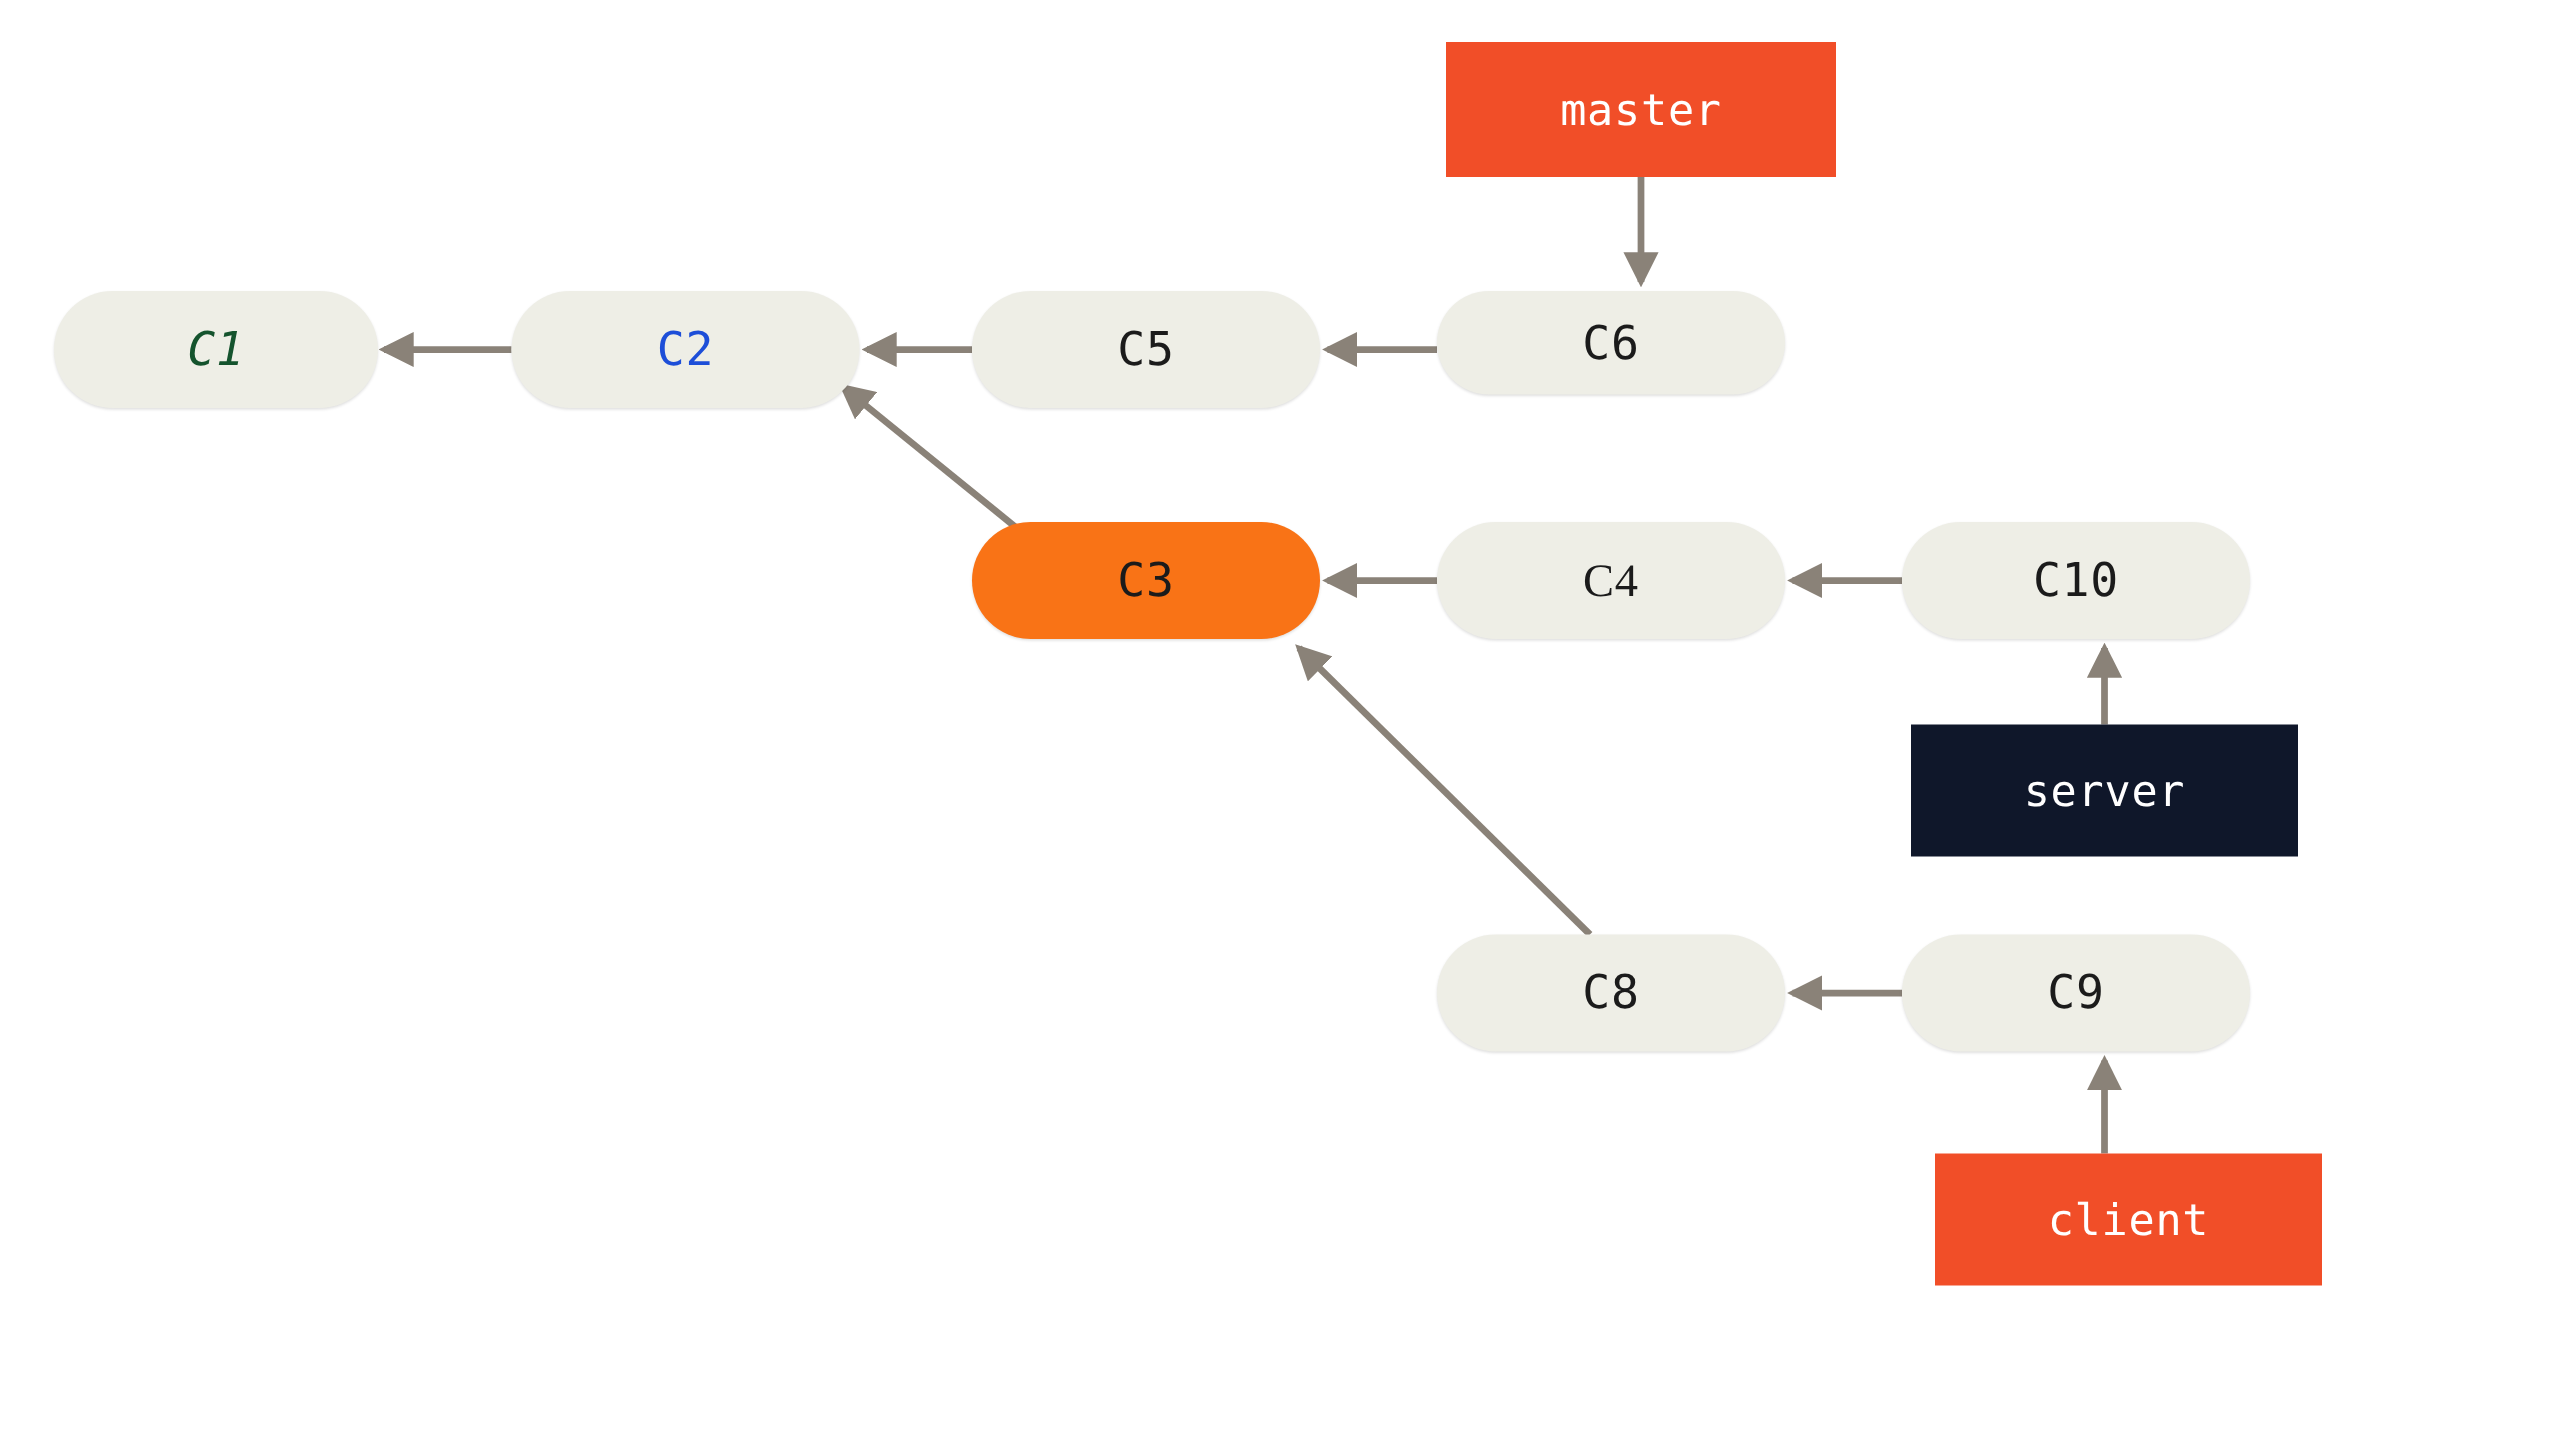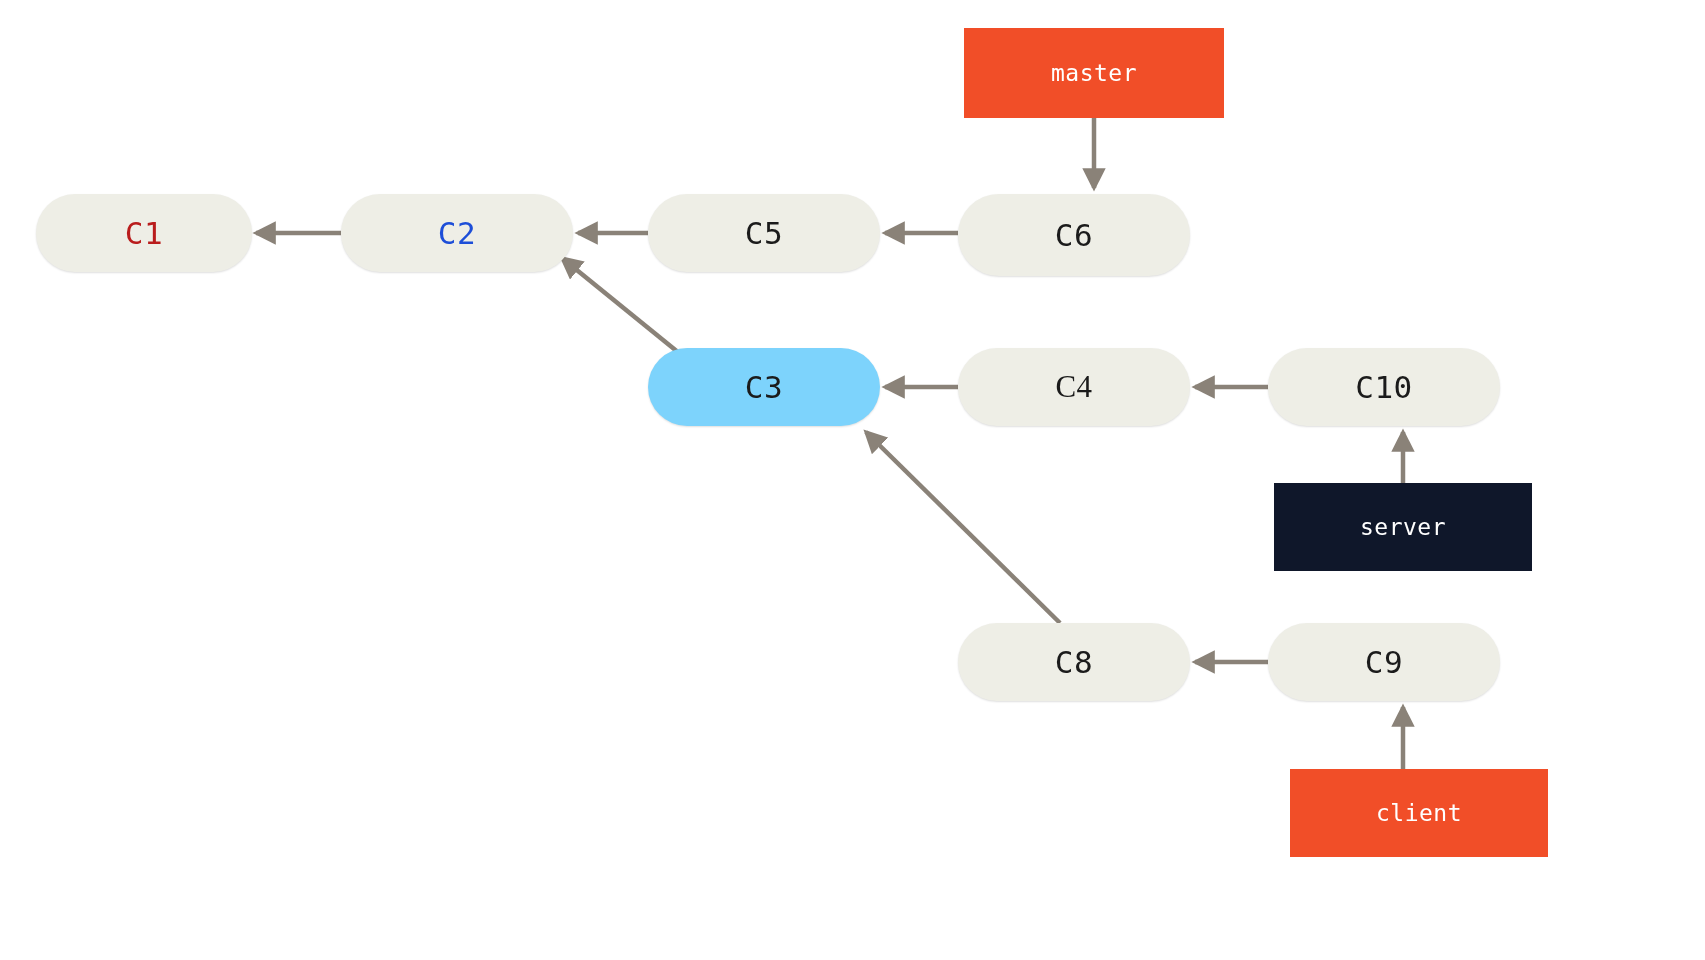--- a/index.html
+++ b/index.html
@@ -43,21 +43,21 @@
   }
   .branch-label {
     position: absolute;
     box-sizing: border-box;
     background: #F14E28;
     display: flex;
     align-items: center;
     justify-content: center;
     color: #ffffff;
     font-family: "DejaVu Sans Mono", "Liberation Mono", monospace;
-    font-size: 23px;
+    font-size: 29px;
     letter-spacing: 0.5px;
     user-select: none;
   }
 </style>
 </head>
 <body>
 
 <div id="canvas">
 
   <svg id="edge-layer" viewBox="0 0 1705 960" width="1705" height="960" xmlns="http://www.w3.org/2000/svg">
@@ -75,33 +75,33 @@
         <line x1="1268" y1="387" x2="1195" y2="387" stroke="#8a8278" stroke-width="4.5" marker-end="url(#arrowhead)"></line>
         <line x1="1268" y1="662" x2="1195" y2="662" stroke="#8a8278" stroke-width="4.5" marker-end="url(#arrowhead)"></line>
         <line x1="1060" y1="623" x2="866" y2="432" stroke="#8a8278" stroke-width="4.5" marker-end="url(#arrowhead)"></line>
         <line x1="1094" y1="118" x2="1094" y2="188" stroke="#8a8278" stroke-width="4.5" marker-end="url(#arrowhead)"></line>
         <line x1="1403" y1="483" x2="1403" y2="432" stroke="#8a8278" stroke-width="4.5" marker-end="url(#arrowhead)"></line>
         <line x1="1403" y1="769" x2="1403" y2="707" stroke="#8a8278" stroke-width="4.5" marker-end="url(#arrowhead)"></line>
       </g>
   </svg>
 
   <div id="commits-group">
-      <div class="commit-node" style="left: 36px; top: 194px; width: 216px; height: 78px; background: rgb(238, 238, 230); color: #b91c1c;">
+      <div class="commit-node" style="left: 36px; top: 194px; width: 216px; height: 78px; background: rgb(238, 238, 230); color: #14532d; font-style: italic;">
         <span>C1</span>
       </div>
       <div class="commit-node" style="left: 341px; top: 194px; width: 232px; height: 78px; background: rgb(238, 238, 230); color: #1d4ed8;">
         <span>C2</span>
       </div>
       <div class="commit-node" style="left: 648px; top: 194px; width: 232px; height: 78px; background: rgb(238, 238, 230); color: rgb(27, 27, 27);">
         <span>C5</span>
       </div>
-      <div class="commit-node" style="left: 958px; top: 194px; width: 232px; height: 82px; background: rgb(238, 238, 230); color: rgb(27, 27, 27);">
+      <div class="commit-node" style="left: 958px; top: 194px; width: 232px; height: 69px; background: rgb(238, 238, 230); color: rgb(27, 27, 27);">
         <span>C6</span>
       </div>
-      <div class="commit-node" style="left: 648px; top: 348px; width: 232px; height: 78px; background: #7dd3fc; color: rgb(27, 27, 27);">
+      <div class="commit-node" style="left: 648px; top: 348px; width: 232px; height: 78px; background: #f97316; color: rgb(27, 27, 27);">
         <span>C3</span>
       </div>
       <div class="commit-node" style="left: 958px; top: 348px; width: 232px; height: 78px; background: rgb(238, 238, 230); color: rgb(27, 27, 27); font-family: Liberation Serif, serif;">
         <span>C4</span>
       </div>
       <div class="commit-node" style="left: 1268px; top: 348px; width: 232px; height: 78px; background: rgb(238, 238, 230); color: rgb(27, 27, 27);">
         <span>C10</span>
       </div>
       <div class="commit-node" style="left: 958px; top: 623px; width: 232px; height: 78px; background: rgb(238, 238, 230); color: rgb(27, 27, 27);">
         <span>C8</span>

